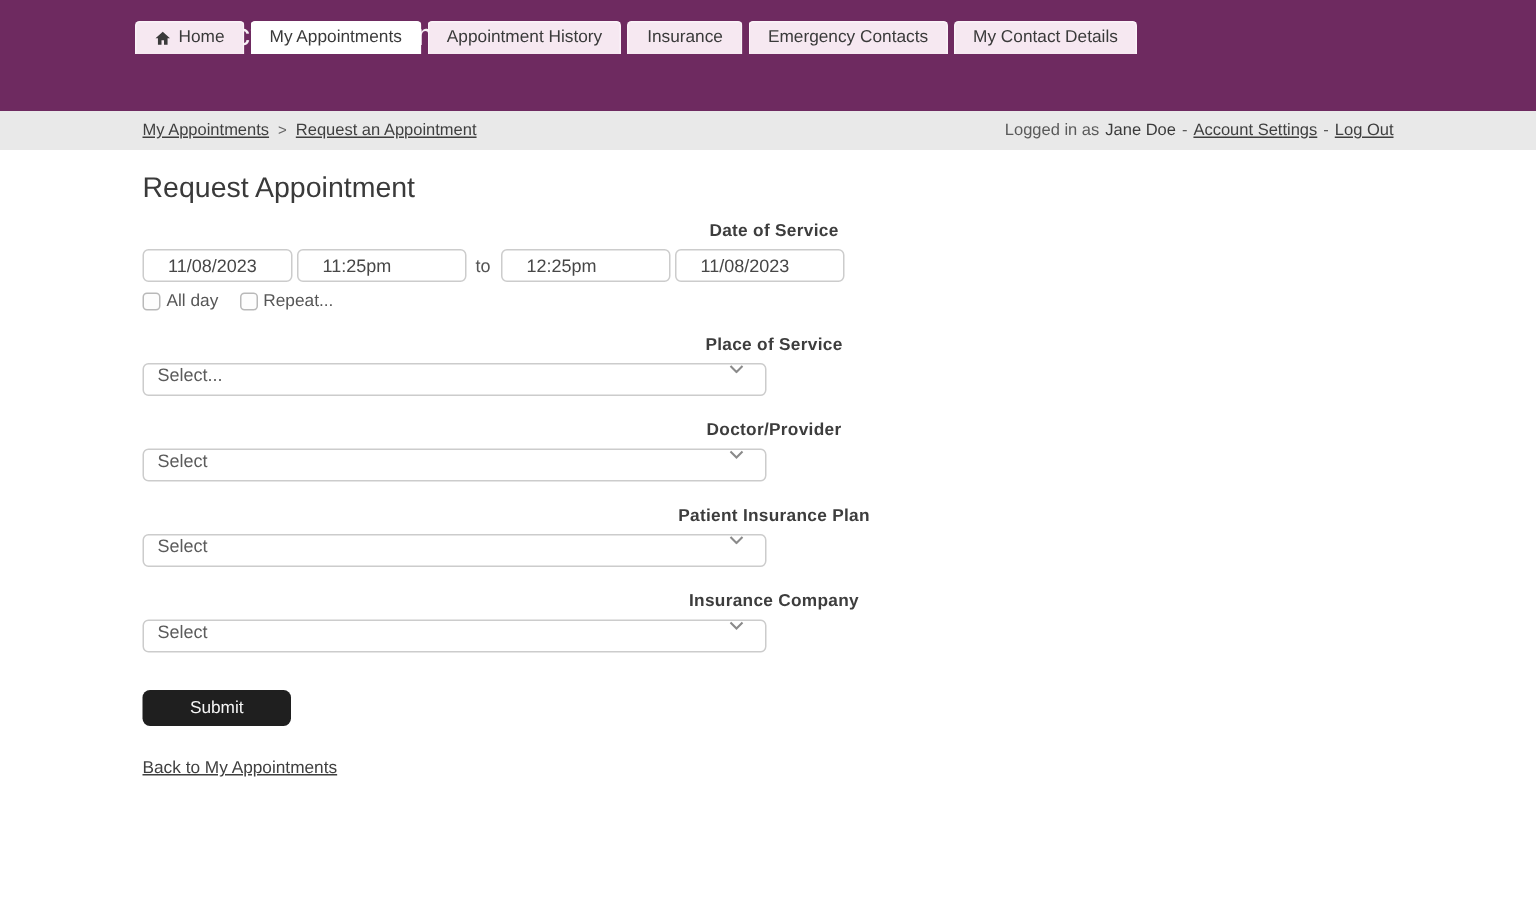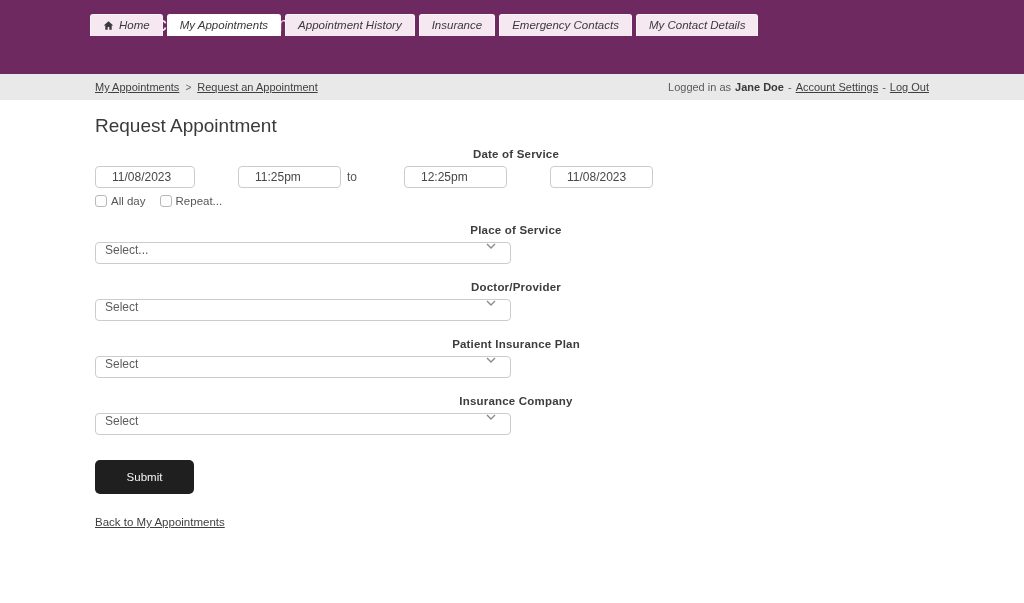--- a/index.html
+++ b/index.html
@@ -30,21 +30,20 @@
     font-size: 20px;
     font-weight: 400;
     letter-spacing: 0.2px;
   }
   .tabs-row {
     position: absolute;
     bottom: 0;
     left: 3px;
     display: flex;
     gap: 4px;
-    font-style: italic;
   }
   .tab {
     display: flex;
     align-items: center;
     gap: 5px;
     background: #f6e8f1;
     border: 1px solid #fbf3f8;
     border-bottom: none;
     border-radius: 3px 3px 0 0;
     padding: 4px 12px 5px 12px;
@@ -74,21 +73,21 @@
     color: #4a4a4a;
   }
   .breadcrumb { display: flex; align-items: center; gap: 6px; }
   .breadcrumb a, .session a, .back-link {
     color: #3f3f3f;
     text-decoration: underline;
     cursor: pointer;
   }
   .breadcrumb .sep { color: #666; font-size: 10px; }
   .session { display: flex; align-items: center; gap: 4px; color: #5a5a5a; }
-  .session .user { font-weight: 700; color: #3a3a3a; }
+  .session .user { font-weight: 400; color: #3a3a3a; }
 
   
   .main { padding: 15px 0 0 8px; }
   .page-title {
     font-size: 19px;
     font-weight: 400;
     color: #3a3a3a;
     margin-bottom: 11px;
   }
   .field-label {
@@ -107,21 +106,21 @@
     border: 1px solid #cccccc;
     border-radius: 4px;
     padding: 0 16px;
     font-size: 12px;
     color: #474747;
     font-family: "Liberation Sans", sans-serif;
     background: #fff;
     outline: none;
   }
   .w100 { width: 100px; }
-  .w97 { width: 103px; margin-left: 40px; }
+  .w97 { width: 113px; }
   .to-label { font-size: 12px; color: #555; padding: 0 4px 0 3px; }
 
   .check-row {
     display: flex;
     align-items: center;
     gap: 14px;
     margin-top: 7px;
   }
   .check-item { display: flex; align-items: flex-end; gap: 4px; }
   .check-item input[type="checkbox"] {
@@ -146,21 +145,21 @@
     padding: 0 9px;
     font-size: 12px;
     color: #5c5c5c;
     cursor: pointer;
   }
   .chev { display: inline-flex; width: 10px; height: 6px; margin-right: 5px; }
 
   .submit-btn {
     margin-top: 25px;
     width: 99px;
-    height: 34px;
+    height: 24px;
     background: #1f1f1f;
     color: #f5f5f5;
     border: none;
     border-radius: 5px;
     font-size: 11.5px;
     font-family: "Liberation Sans", sans-serif;
     cursor: pointer;
     display: block;
   }
   .back-link {

